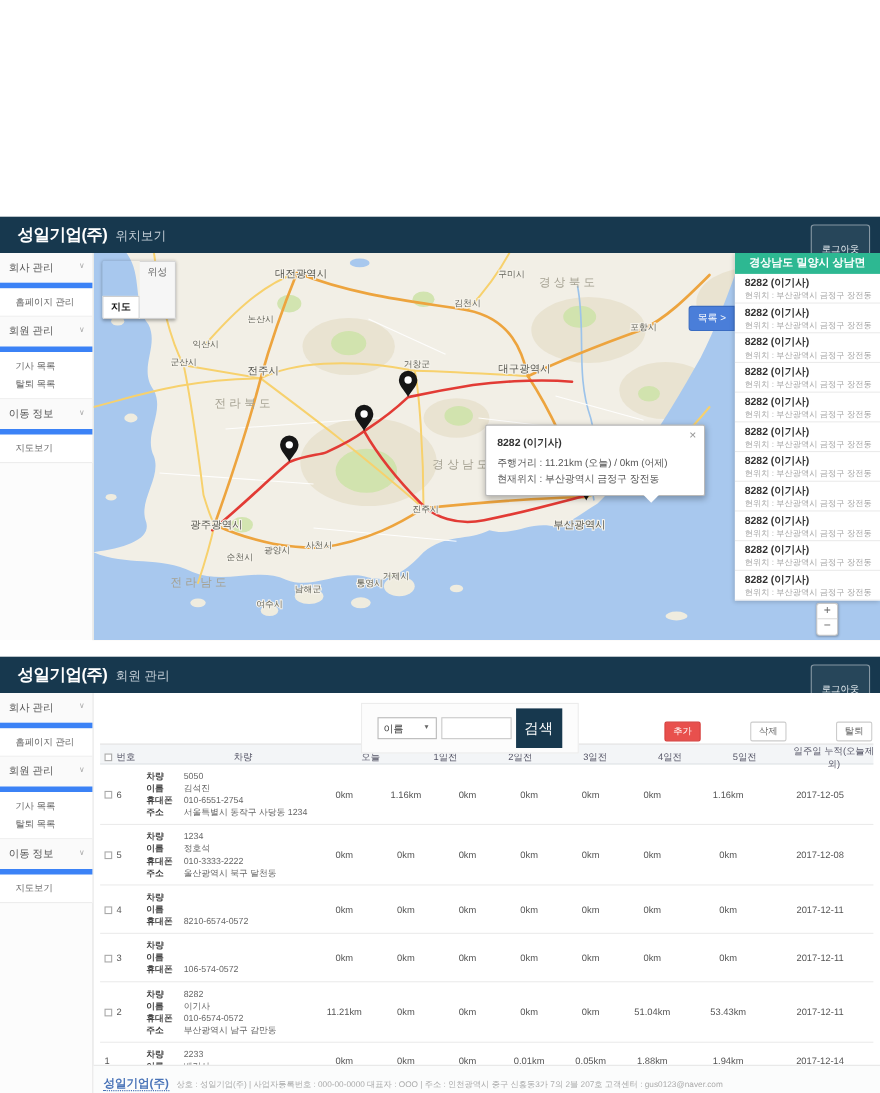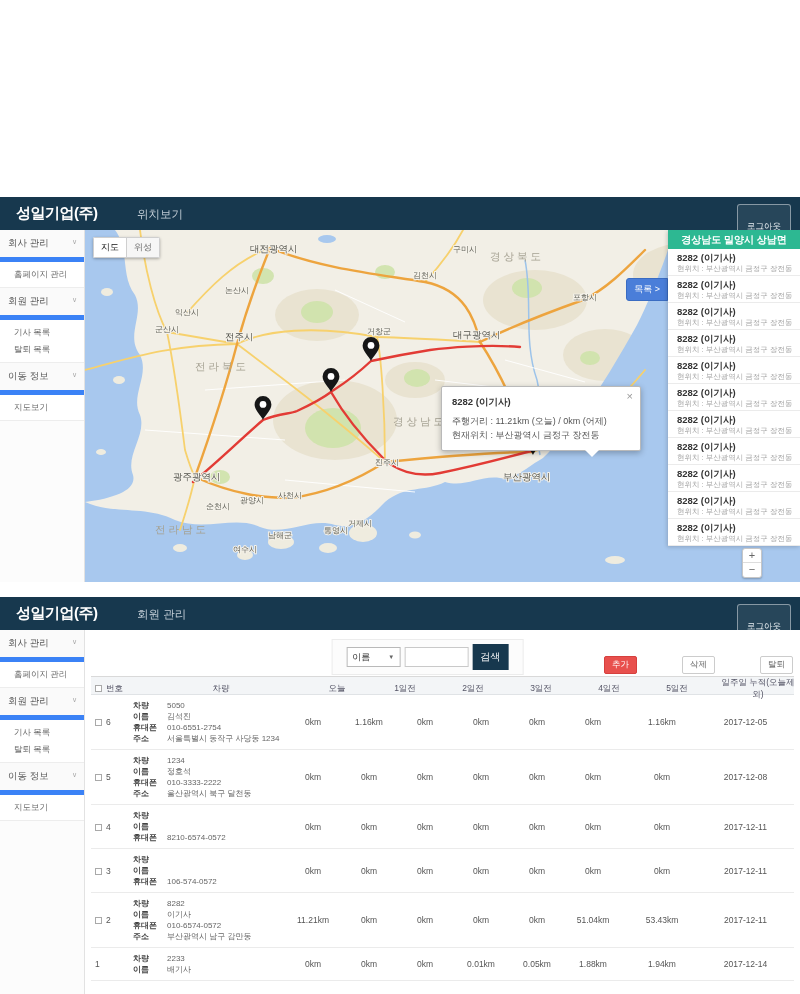--- a/index.html
+++ b/index.html
@@ -10,38 +10,38 @@
   
   .headline { position:absolute; top:62px; left:0; width:100%; text-align:center;
     font-size:37px; font-weight:bold; color:#000; letter-spacing:-1px; }
 
   
   .app { position:absolute; left:0; width:800px; background:#fff; }
   .app1 { top:197px; height:385px; }
   .app2 { top:590px; height:404px; }
   .appbar { position:absolute; top:0; left:0; right:0; height:33px; background:#17384e; }
   .logo { position:absolute; left:16px; top:7px; color:#fff; font-size:15px; font-weight:bold; letter-spacing:-0.5px; }
-  .topnav { position:absolute; left:105px; top:10px; color:#c3ced7; font-size:11.5px;margin-left:32px; }
+  .topnav { position:absolute; left:105px; top:10px; color:#c3ced7; font-size:11.5px; }
   .logout { position:absolute; right:9px; top:7px; font-size:8.5px; color:#e9eff3;
     background:rgba(255,255,255,0.07); border:1px solid rgba(255,255,255,0.45);
     border-radius:3px; padding:16px 9px; cursor:pointer; }
 
   .appbody { position:absolute; top:33px; left:0; right:0; bottom:0; }
   .sidebar { position:absolute; top:0; left:0; width:85px; bottom:0; background:#fcfcfc; border-right:1px solid #e2e2e2; }
   .nav-group-label { position:relative; padding:7px 8px; font-size:9.5px; color:#555; border-bottom:5px solid #3b82f6; background:#fafafa; cursor:pointer; }
   .nav-group-label .chev { position:absolute; right:7px; top:8px; font-size:7px; color:#aaa; }
   .nav-sub-box { padding:4px 0; background:#fff; border-bottom:1px solid #ededed; }
   .nav-sub { padding:2.5px 8px 2.5px 14px; font-size:8.5px; color:#666; cursor:pointer; }
 
   
   .maparea { position:absolute; top:0; left:85px; right:0; bottom:0; background:#f2efe6; overflow:hidden; }
   .maparea svg { position:absolute; top:0; left:0; }
   .maptype { position:absolute; top:7px; left:8px; display:flex; box-shadow:0 1px 3px rgba(0,0,0,0.3); border-radius:2px; overflow:hidden; }
   .maptype .mt { font-size:9px; padding:3px 7px; background:#fff; border:1px solid #cfcfcf; cursor:pointer; }
-  .maptype .mt.active { font-weight:normal; color:#111; }
+  .maptype .mt.active { font-weight:bold; color:#111;margin-top:32px; }
   .maptype .mt:last-child { border-left:none; color:#666; background:#f6f6f6; }
 
   .tooltip { position:absolute; left:356px; top:156px; width:200px; background:#fff;
     border:1px solid #b9b9b9; border-radius:2px; box-shadow:0 2px 6px rgba(0,0,0,0.28);
     padding:9px 10px 8px; }
   .tooltip:after { content:""; position:absolute; left:72%; bottom:-7px; border:7px solid transparent; border-top-color:#fff; border-bottom:none; }
   .tooltip .tt-title { font-size:9.5px; font-weight:bold; color:#333; margin-bottom:5px; }
   .tooltip .tt-line { font-size:9px; color:#555; line-height:14px; }
   .tooltip .tt-close { position:absolute; top:3px; right:7px; color:#999; font-size:11px; cursor:pointer; }
 
@@ -70,21 +70,21 @@
   .content { position:absolute; left:85px; right:0; top:0; bottom:0; }
   .breadcrumb { padding:5px 9px; font-size:8.5px; color:#999; border-bottom:1px solid #f2f2f2; }
   .breadcrumb .bc-div { margin:0 5px; color:#ccc; }
   .searchrow { position:relative; height:46px; }
   .searchbox { position:absolute; left:50%; transform:translateX(-58%); top:9px; display:flex; gap:4px; align-items:center;
     background:#fcfcfc; border:1px solid #ececec; padding:4px 14px; }
   .sel { width:54px; height:20px; border:1px solid #b9b9b9; background:#fff; font-size:9px; color:#333;
     display:flex; align-items:center; justify-content:space-between; padding:0 5px; cursor:pointer; }
   .sel .caret { font-size:6px; color:#666; }
   .sinput { width:64px; height:20px; border:1px solid #c9c9c9; background:#fff; font-size:9px; padding:0 4px; }
-  .sbtn { height:26px; background:#17384e; color:#fff; font-size:10px; border:none; padding:0 8px; cursor:pointer; }
+  .sbtn { height:36px; background:#17384e; color:#fff; font-size:13px; border:none; padding:0 8px; cursor:pointer; }
   .actions { position:absolute; right:7px; top:26px; display:flex; gap:3px; }
   .abtn { font-size:8.5px; padding:2px 7px; border-radius:2px; cursor:pointer;margin-left:42px; }
   .abtn.add { background:#e8504d; border:1px solid #d6403e; color:#fff; }
   .abtn.ghost { background:#fff; border:1px solid #ccc; color:#666; }
 
   .tbl { margin:0 6px; border-top:1px solid #d9d9d9; }
   .trow, .thead { display:grid; grid-template-columns:42px 152px 56px 56px 56px 56px 56px 56px 82px 85px; align-items:center; }
   .thead { background:#f3f5f7; border-bottom:1px solid #e0e3e6; height:18px;gap:12px; }
   .thead .hc { font-size:8.5px; color:#556; text-align:center; }
   .thead .hc.first { text-align:left; padding-left:4px; }
@@ -586,17 +586,20 @@
             <div class="c">0km</div>
             <div class="c">0km</div>
             <div class="c">0.01km</div>
             <div class="c">0.05km</div>
             <div class="c">1.88km</div>
             <div class="c">1.94km</div>
             <div class="c">2017-12-14</div>
           </div>
         </div>
 
+        <div class="foot">
+          <span class="fco">성일기업(주)</span><span class="finfo">상호 : 성일기업(주) | 사업자등록번호 : 000-00-0000  대표자 : OOO | 주소 : 인천광역시 중구 신흥동3가 7의 2블 207호  고객센터 : gus0123@naver.com</span>
+        </div>
       </div>
     </div>
   </section>
 
 </div>
 
 </body></html>

